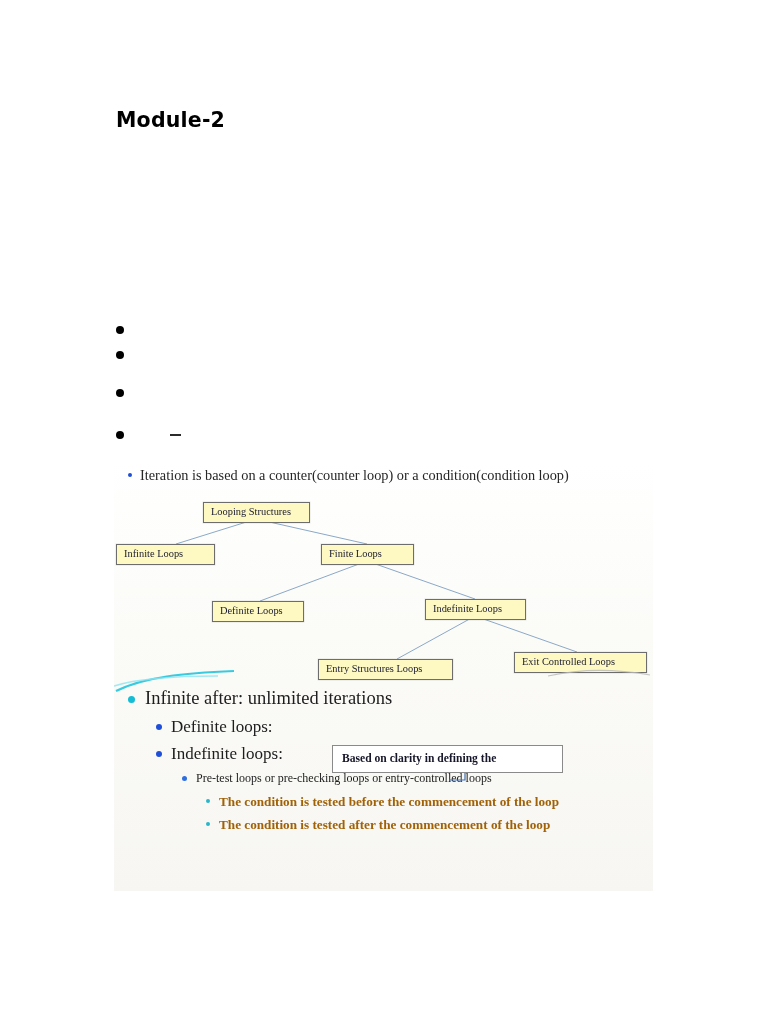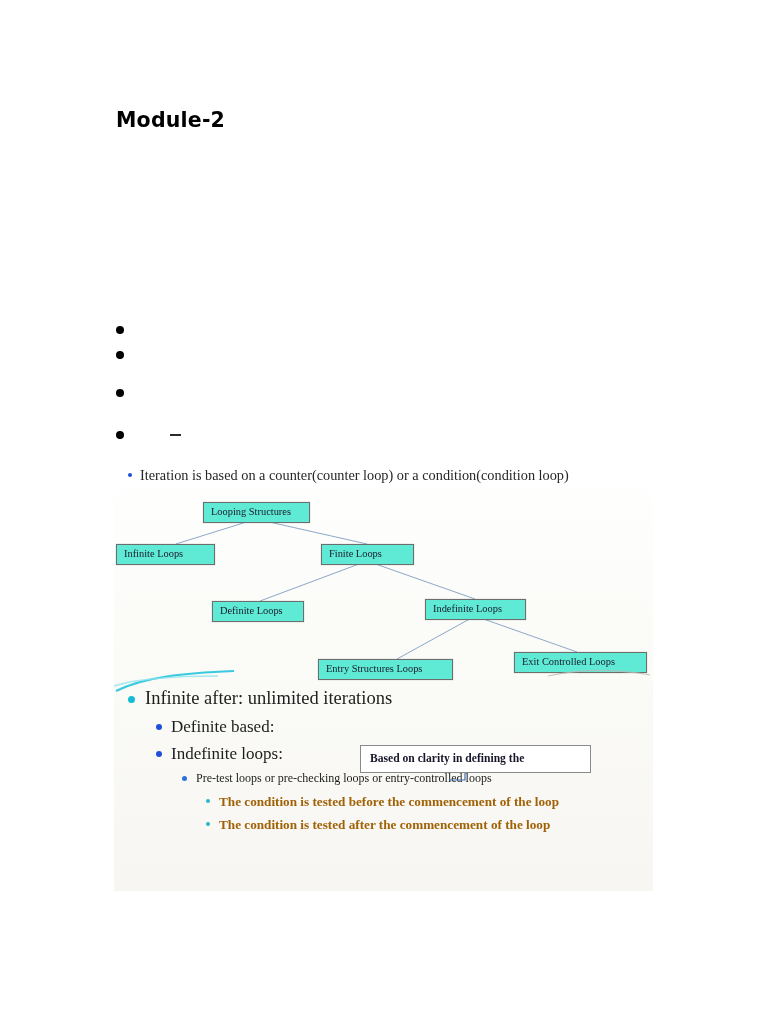--- a/index.html
+++ b/index.html
@@ -112,21 +112,21 @@
   }
   #tree svg {
     position: absolute;
     left: 0;
     top: 0;
   }
   .node {
     position: absolute;
     box-sizing: border-box;
     border: 1px solid #6d6d6d;
-    background: #5eead4;
+    background: #fef9c3;
     font-family: "Liberation Serif", serif;
     font-size: 10.4px;
     color: #1b1b2e;
     line-height: 14px;
     padding: 2px 7px 3px 7px;
     white-space: nowrap;
     box-shadow: 0 0 0 0.4px rgba(120,120,120,.25);
   }
 
   
@@ -207,21 +207,21 @@
   
   #callout {
     position: absolute;
     left: 239px;
     top: 284px;
     width: 118px;
     height: 36px;
   }
   #callout-box {
     position: absolute;
-    left: 246px;
+    left: 218px;
     top: 283px;
     width: 231px;
     box-sizing: border-box;
     border: 1px solid #8a8a8a;
     background: #ffffff;
     font-family: "Liberation Serif", serif;
     font-weight: bold;
     font-size: 11.6px;
     line-height: 15px;
     color: #16162a;
@@ -293,21 +293,21 @@
     <path d="M4 9 C 35 2, 72 2, 106 8" stroke="#b9b9b9" stroke-width="1.2" fill="none" opacity=".8"></path>
   </svg>
 
   <div id="slide-list">
     <div class="li lvl1">
       <span class="bdot"></span>
       <span>Infinite after: unlimited iterations</span>
     </div>
     <div class="li lvl2">
       <span class="bdot"></span>
-      <span>Definite based:</span>
+      <span>Definite loops:</span>
     </div>
     <div class="li lvl2">
       <span class="bdot"></span>
       <span>Indefinite loops:</span>
     </div>
     <div class="li lvl3">
       <span class="bdot"></span>
       <span>Pre-test loops or pre-checking loops or entry-controlled loops</span>
     </div>
     <div class="li lvl4">

